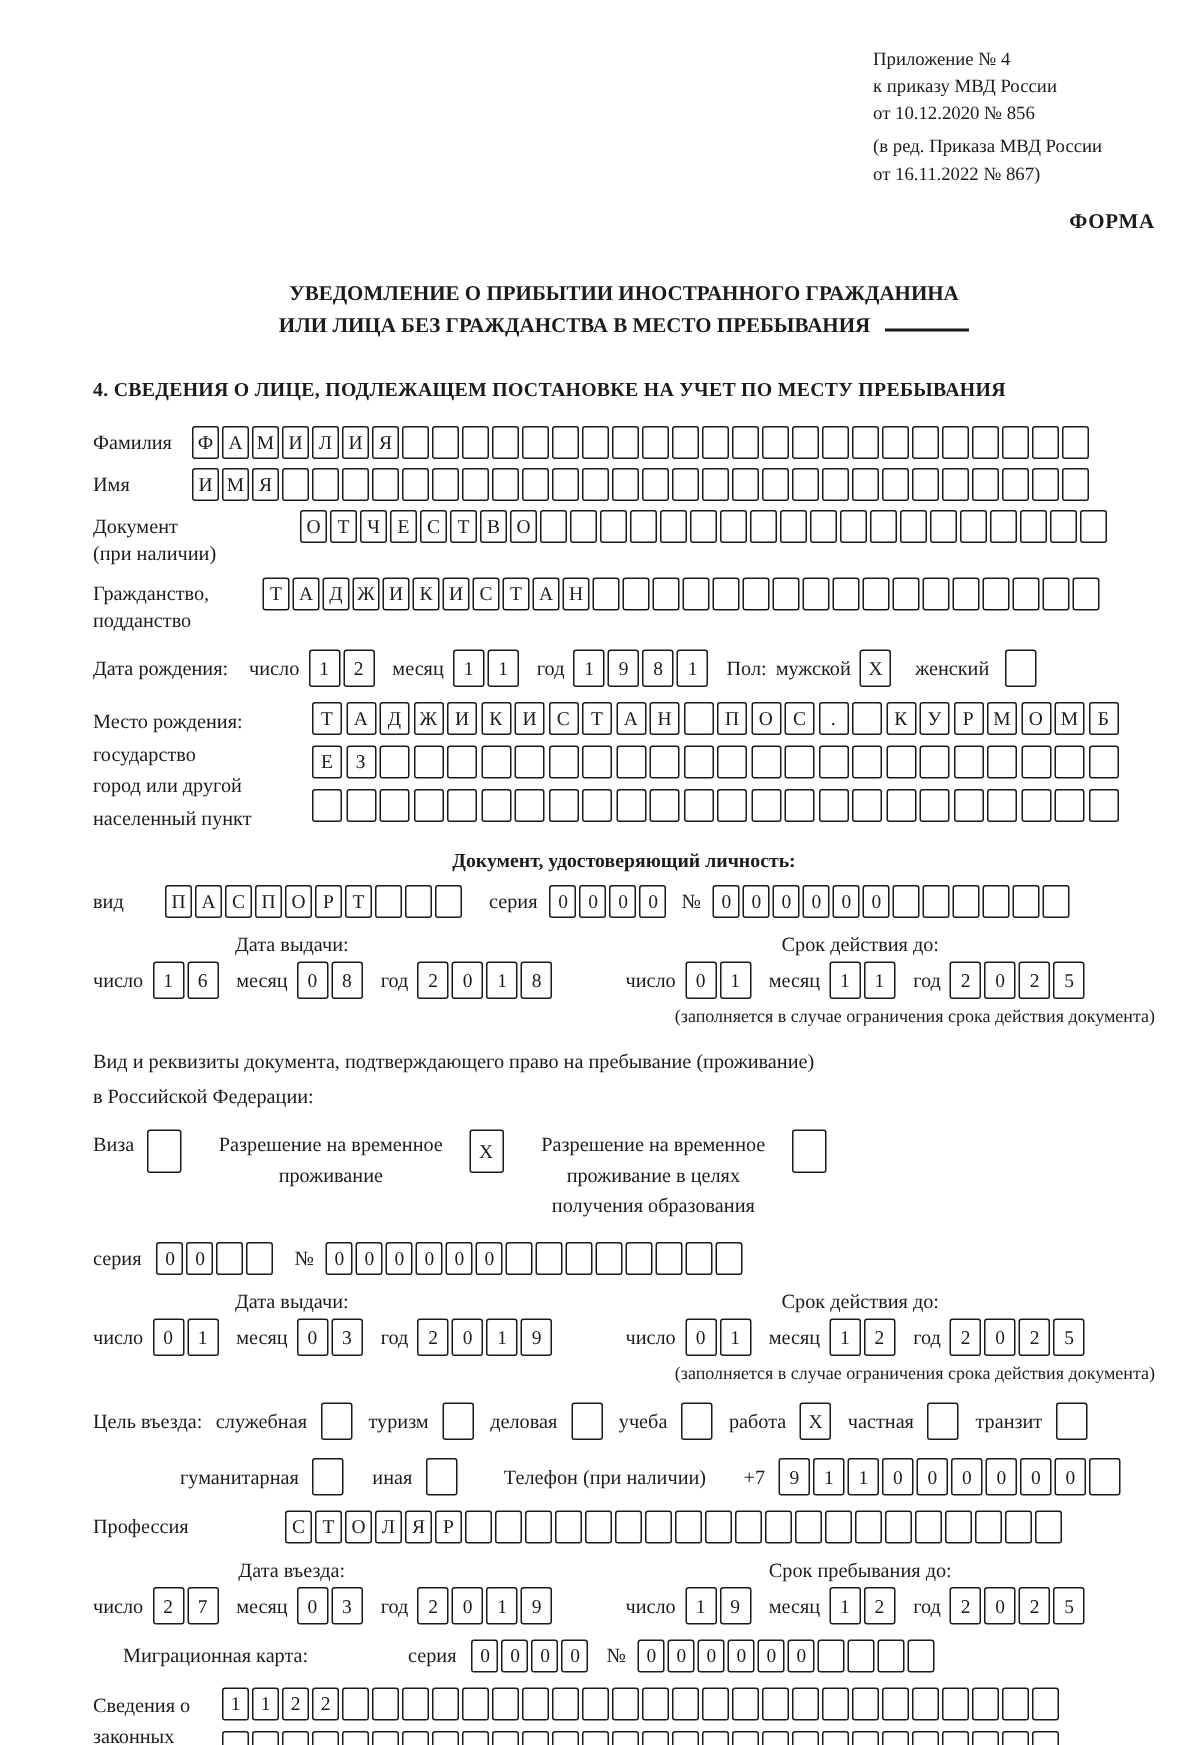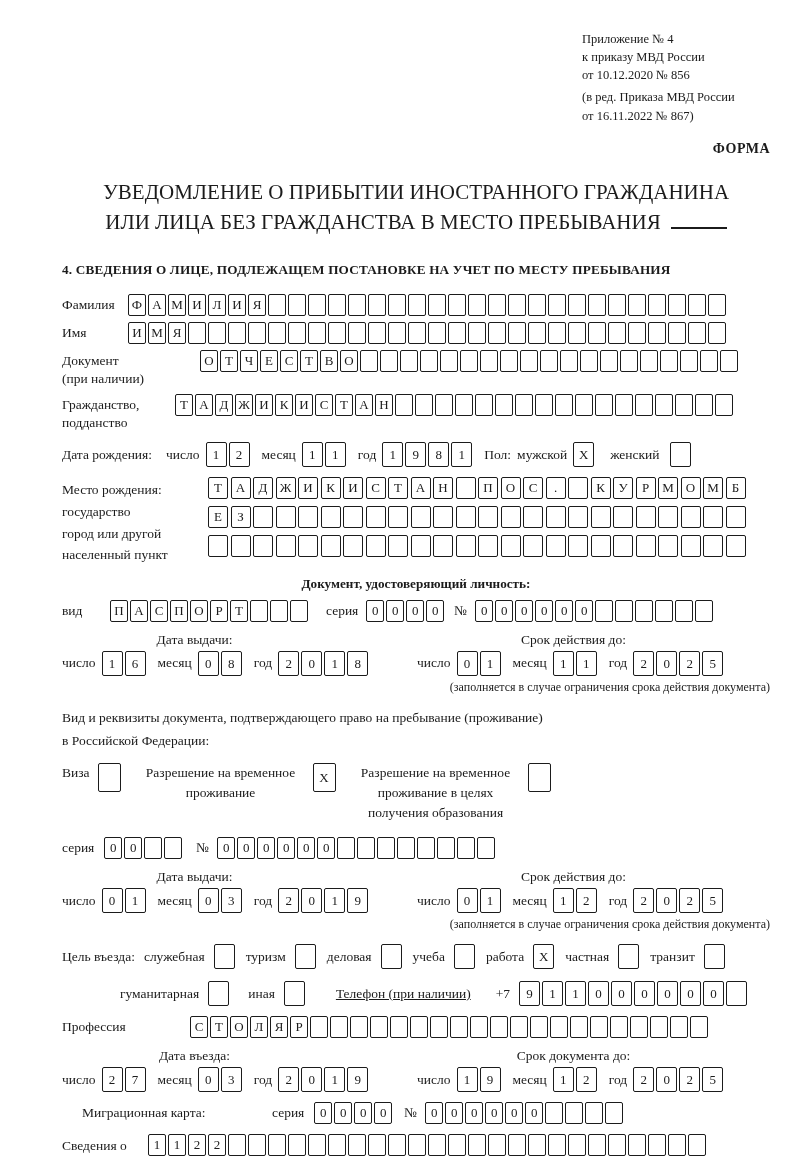--- a/index.html
+++ b/index.html
@@ -8,21 +8,21 @@
     box-sizing:border-box;padding:30px 30px 24px 62px;
     font-family:"Liberation Serif","DejaVu Serif",serif;
     color:#1b1b1b;font-size:13.5px;position:relative;
   }
   
   .hdr-wrap{display:flex;justify-content:flex-end;}
   .hdr-block{width:188px;text-align:left;font-size:12.5px;line-height:1.45;}
   .hdr-block .gap{height:4px;}
   .forma{text-align:right;font-weight:bold;font-size:14px;margin-top:16px;letter-spacing:.5px;}
   
-  .title{margin-top:20px;text-align:center;font-weight:normal;font-size:21px;line-height:1.45;}
+  .title{margin-top:30px;text-align:center;font-weight:bold;font-size:14px;line-height:1.45;}
   .uline{display:inline-block;width:56px;border-bottom:2px solid #1b1b1b;margin-left:10px;height:12px;}
   .sec1{margin-top:24px;font-weight:bold;font-size:13.2px;letter-spacing:.2px;}
   
   .frows{margin-top:16px;}
   .frow{display:flex;align-items:flex-start;margin-bottom:6px;}
   .flabel{flex:0 0 auto;line-height:1.35;padding-top:2px;}
   .w66{width:66px;} .w138{width:138px;} .w113{width:113px;} .w146{width:146px;} .w128{width:128px;} .w86{width:86px;}
   .sub{font-size:13.5px;}
   
   .cells{display:inline-flex;flex-wrap:nowrap;vertical-align:middle;}
@@ -575,21 +575,21 @@
   </div>
   <div class="prow indent">
     <span class="lbl">гуманитарная</span>
     <span class="cells big" style="margin-right:8px;">
         <span class="cell"></span>
       </span>
     <span class="lbl">иная</span>
     <span class="cells big" style="margin-right:20px;">
         <span class="cell"></span>
       </span>
-    <span class="lbl" style="margin-right:16px;text-decoration:underline;">Телефон (при наличии)</span>
+    <span class="lbl" style="margin-right:16px;">Телефон (при наличии)</span>
     <span class="lbl">+7</span>
     <span class="cells big">
         <span class="cell">9</span>
         <span class="cell">1</span>
         <span class="cell">1</span>
         <span class="cell">0</span>
         <span class="cell">0</span>
         <span class="cell">0</span>
         <span class="cell">0</span>
         <span class="cell">0</span>
@@ -647,21 +647,21 @@
         <span class="dlbl">год</span>
         <span class="cells big">
             <span class="cell">2</span>
             <span class="cell">0</span>
             <span class="cell">1</span>
             <span class="cell">9</span>
           </span>
       </div>
     </div>
     <div class="dcol-r">
-      <div class="dhead dhead-r">Срок документа до:</div>
+      <div class="dhead dhead-r">Срок пребывания до:</div>
       <div class="dgroup">
         <span class="dlbl">число</span>
         <span class="cells big">
             <span class="cell">1</span>
             <span class="cell">9</span>
           </span>
         <span class="dlbl">месяц</span>
         <span class="cells big">
             <span class="cell">1</span>
             <span class="cell">2</span>

